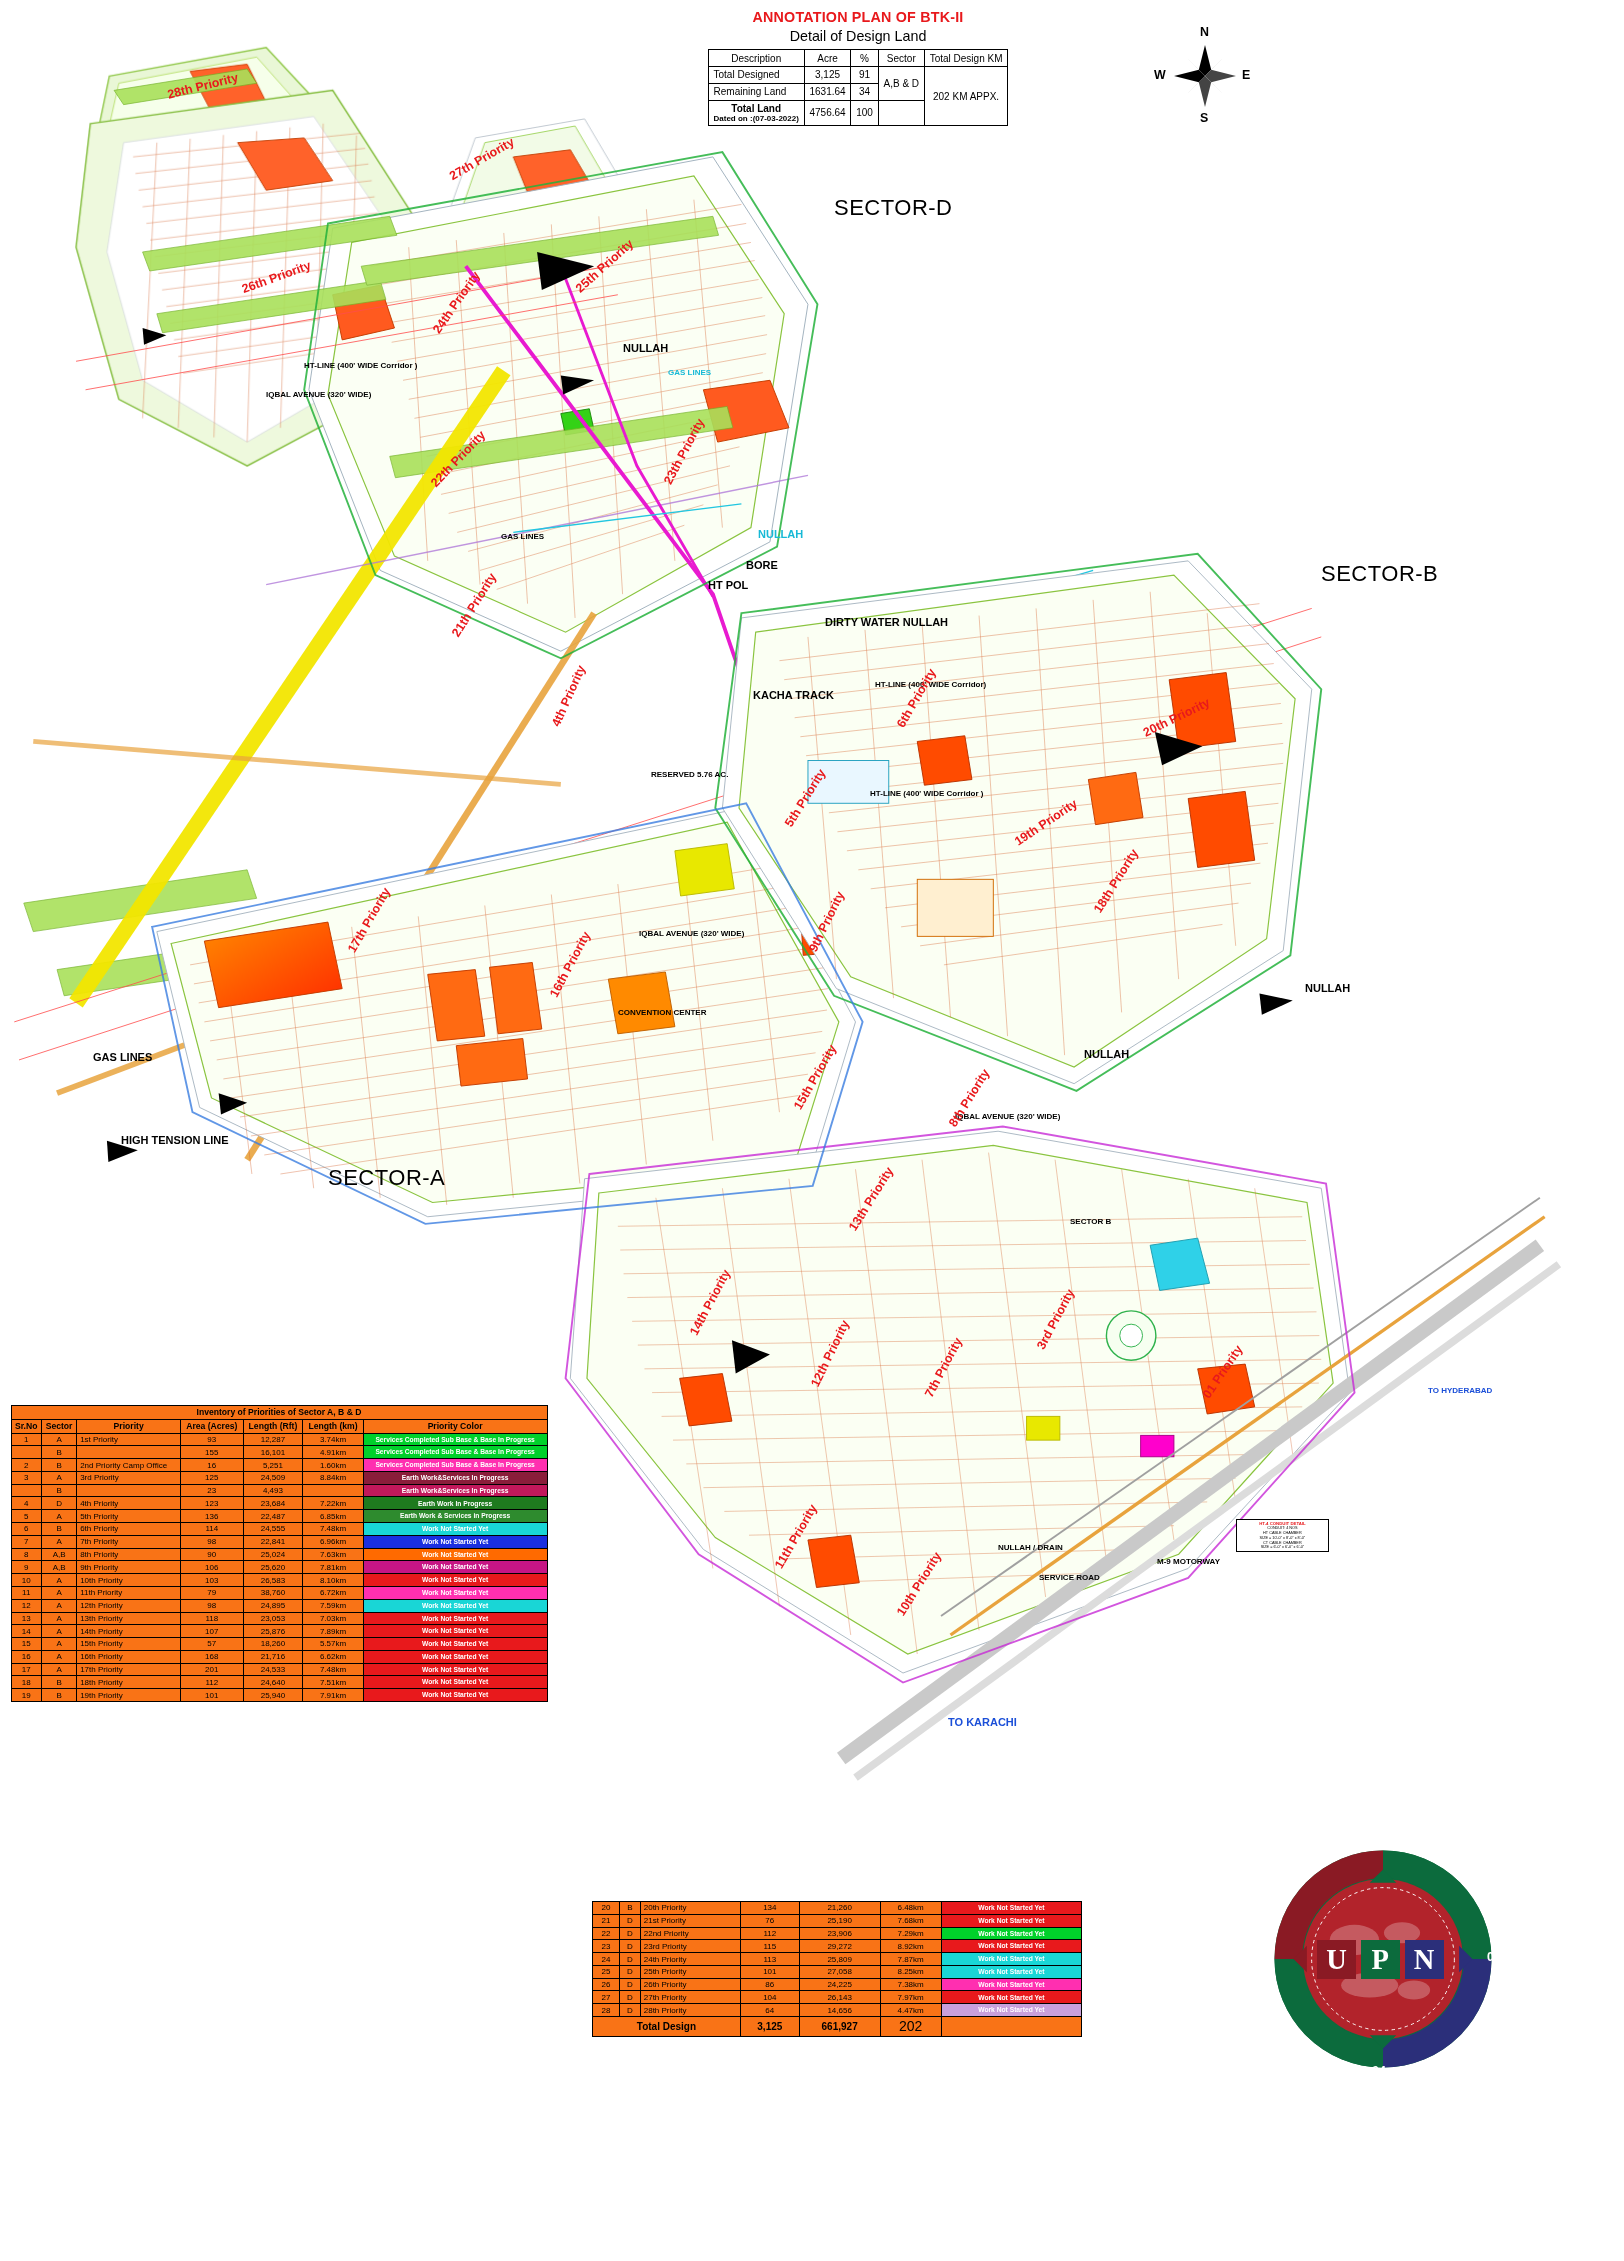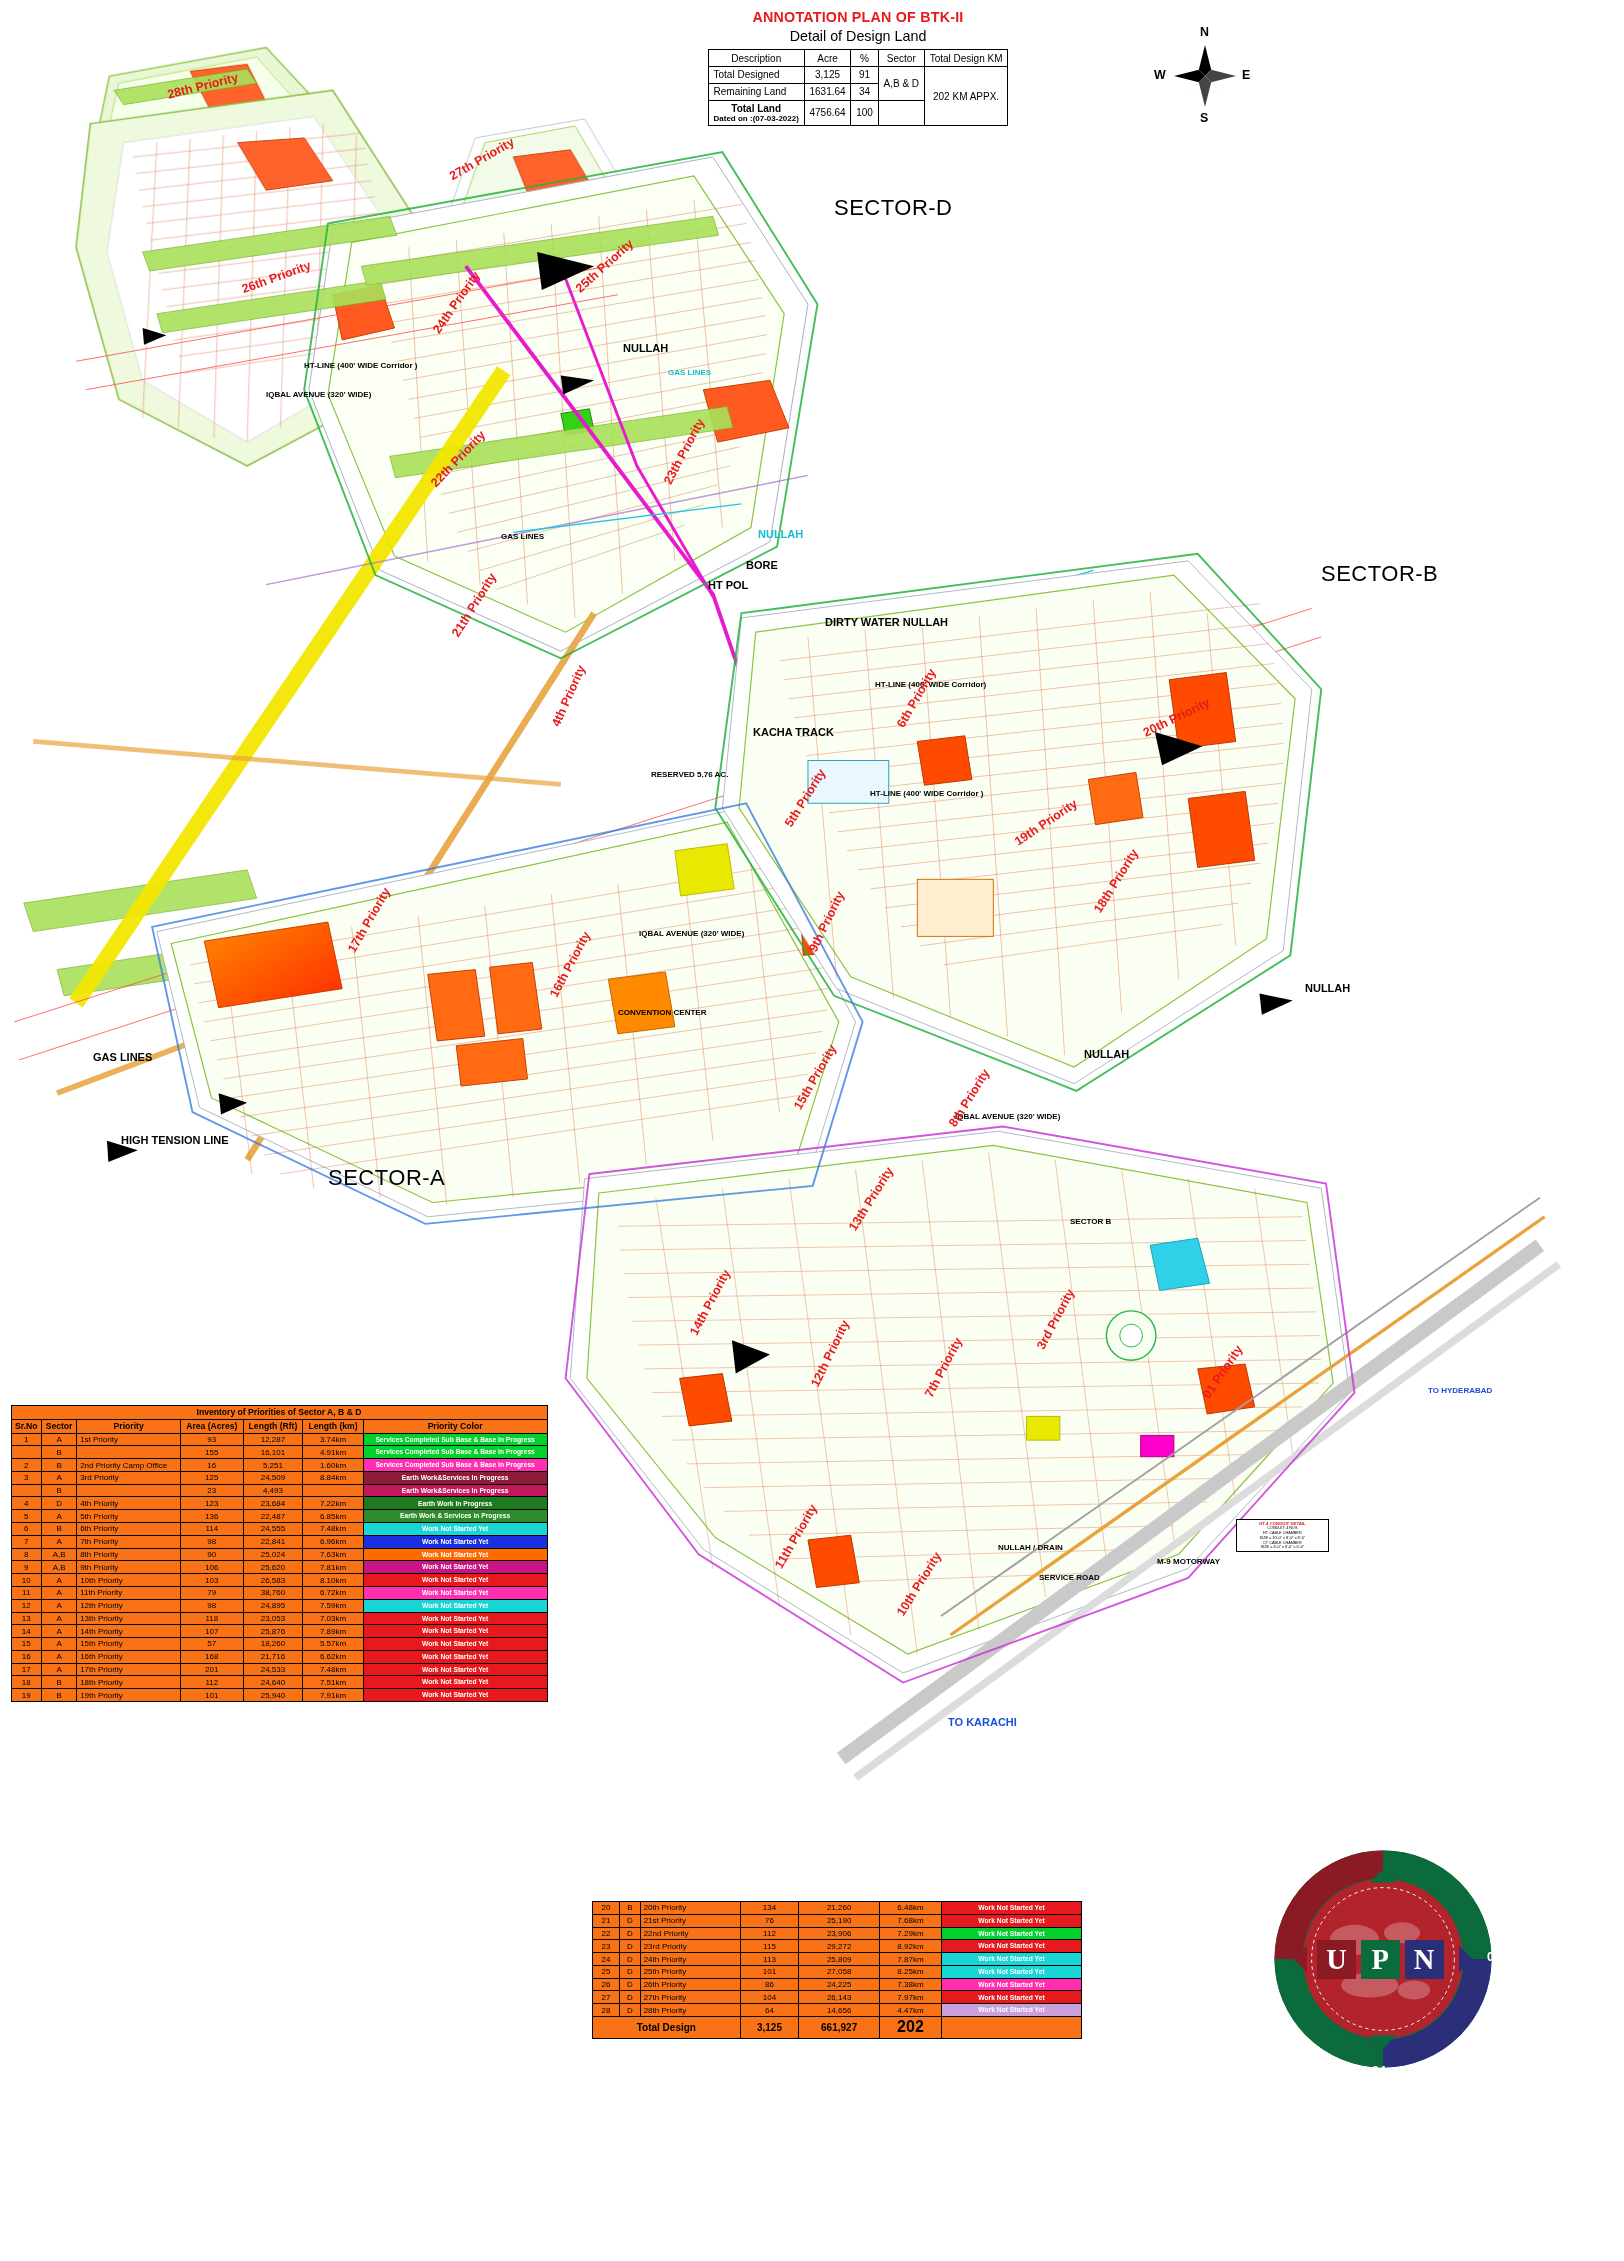--- a/index.html
+++ b/index.html
@@ -231,21 +231,21 @@
 
 <div id="map-text">
     <div class="abs sector-label" style="left: 834px; top: 195px;">SECTOR-D</div>
     <div class="abs sector-label" style="left: 1321px; top: 561px;">SECTOR-B</div>
     <div class="abs sector-label" style="left: 328px; top: 1165px;">SECTOR-A</div>
     <div class="abs map-note" style="left: 623px; top: 342px;">NULLAH</div>
     <div class="abs map-note cyan" style="left: 758px; top: 528px;">NULLAH</div>
     <div class="abs map-note" style="left: 746px; top: 559px;">BORE</div>
     <div class="abs map-note" style="left: 708px; top: 579px;">HT POL</div>
     <div class="abs map-note" style="left: 810px; top: 616px; padding-left: 15px;">DIRTY WATER NULLAH</div>
-    <div class="abs map-note" style="left: 753px; top: 726px;">KACHA TRACK</div>
+    <div class="abs map-note" style="left: 753px; top: 689px;">KACHA TRACK</div>
     <div class="abs map-note" style="left: 1305px; top: 982px;">NULLAH</div>
     <div class="abs map-note" style="left: 1084px; top: 1048px;">NULLAH</div>
     <div class="abs map-note" style="left: 93px; top: 1051px;">GAS LINES</div>
     <div class="abs map-note" style="left: 121px; top: 1134px;">HIGH TENSION LINE</div>
     <div class="abs map-note-sm" style="left: 501px; top: 532px;">GAS LINES</div>
     <div class="abs map-note-sm cyan" style="left: 668px; top: 368px;">GAS LINES</div>
     <div class="abs map-note-sm" style="left: 1070px; top: 1217px;">SECTOR B</div>
     <div class="abs map-note-sm blue" style="left: 1428px; top: 1386px;">TO HYDERABAD</div>
     <div class="abs map-note blue" style="left: 920px; top: 1716px; margin-left: 28px;">TO KARACHI</div>
     <div class="abs map-note-sm" style="left: 304px; top: 361px;">HT-LINE (400' WIDE Corridor )</div>
@@ -579,21 +579,21 @@
           <td class="lft">28th Priority</td>
           <td>64</td>
           <td>14,656</td>
           <td>4.47km</td>
           <td class="pc" style="background: rgb(201, 160, 220); color: rgb(255, 255, 255);">Work Not Started Yet</td>
         </tr>
         <tr>
           <td colspan="3" style="font-weight: bold; font-size: 10px;">Total Design</td>
           <td style="font-weight: bold; font-size: 10px;">3,125</td>
           <td style="font-weight: bold; font-size: 10px;">661,927</td>
-          <td style="font-weight: bold; font-size: 16px;">202</td>
+          <td style="font-weight: normal; font-size: 14px;">202</td>
           <td></td>
         </tr>
       </tbody>
   </table>
 </div>
 
 <div class="abs" style="left:1236px;top:1519px;width:88px;border:0.5px solid #000;background:#fff;padding:1.4px;">
   <div style="color:#e8191c;font-size:4.3px;font-weight:bold;text-align:center;">HT-4 CONDUIT DETAIL</div>
   <div id="conduit-lines" style="font-size:3.8px;line-height:1.25;text-align:center;">
       <div>CONDUIT: 4 NOS</div>

